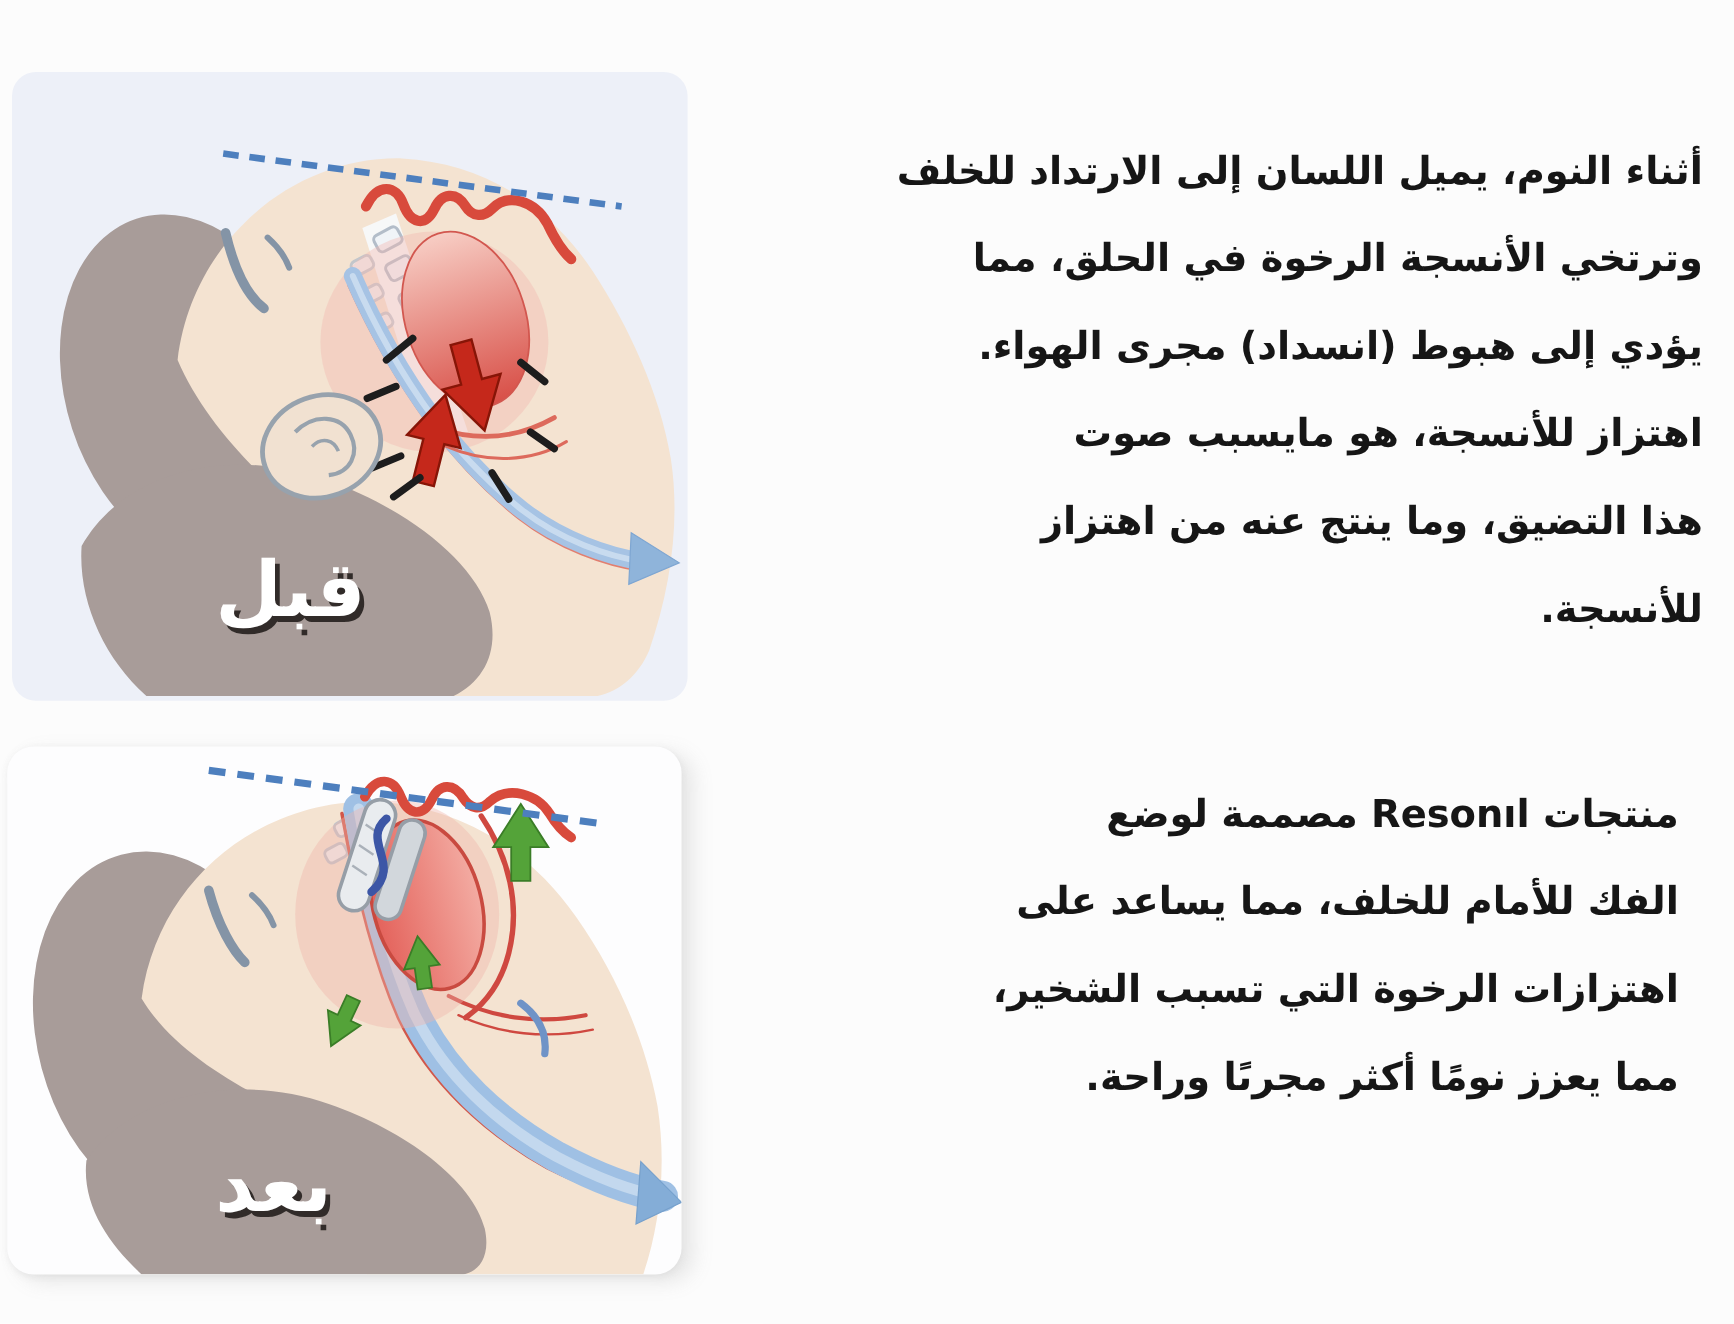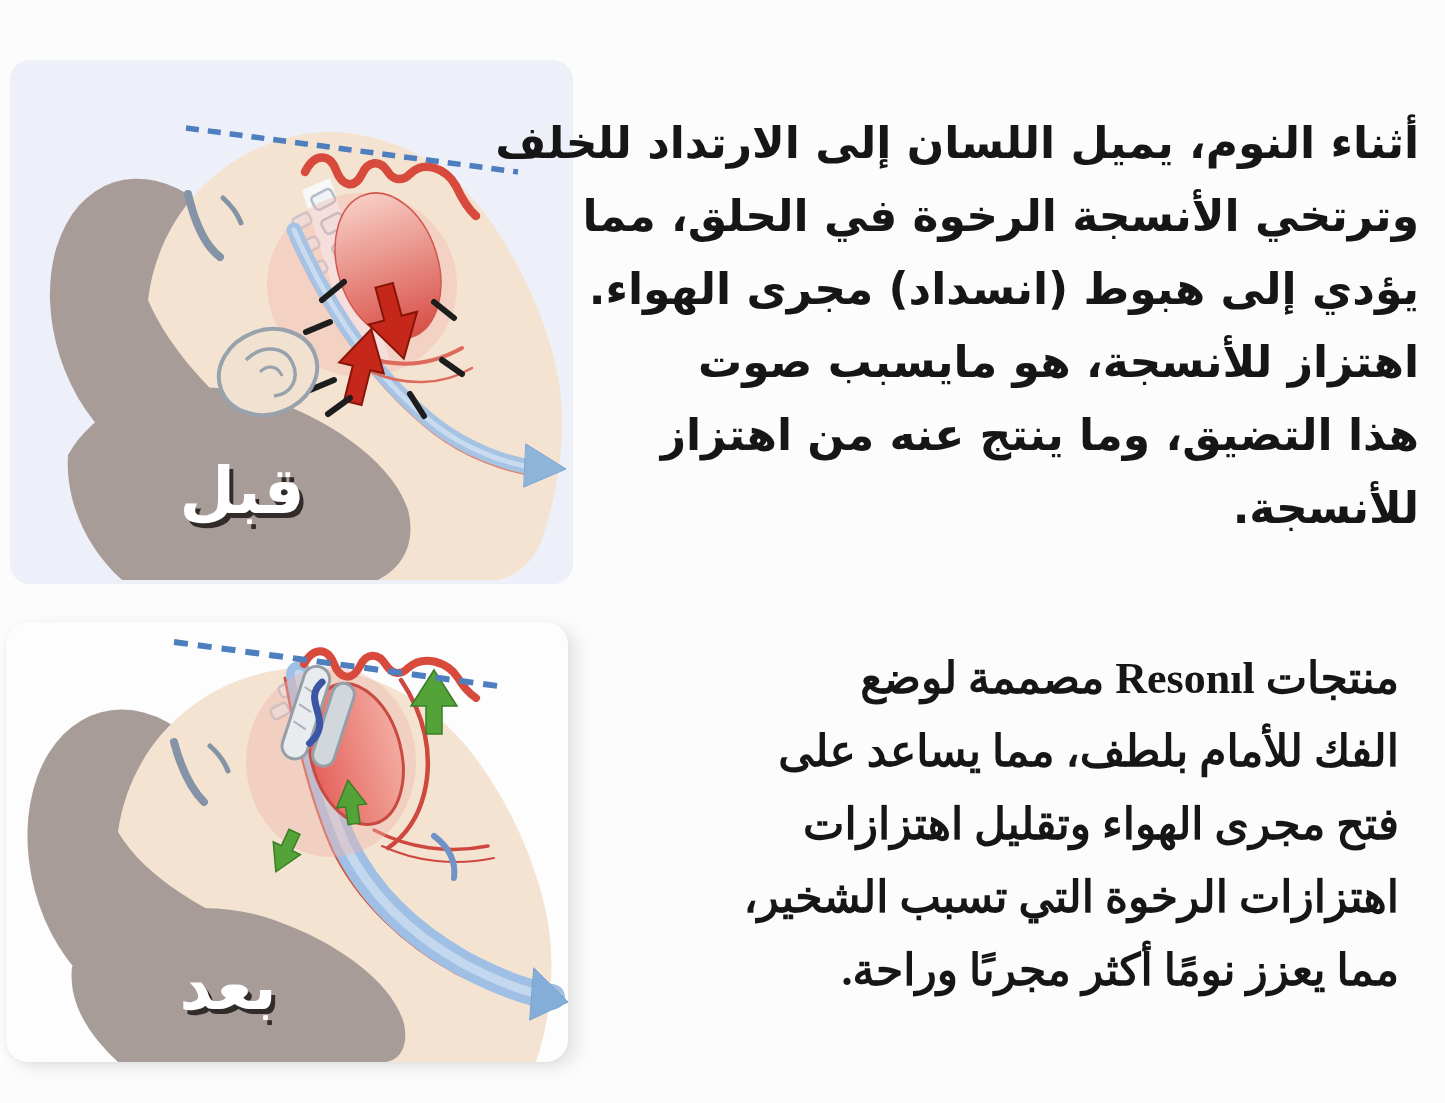--- a/index.html
+++ b/index.html
@@ -17,24 +17,24 @@
   }
   .card-after {
     left:6px; top:622px; width:562px; height:440px;
     border-radius:22px; background:#fdfdfe;
     box-shadow: 10px 6px 16px rgba(140,140,140,.18), 0 2px 6px rgba(150,150,150,.12);
   }
   .card svg { display:block; width:100%; height:100%; }
   
   .para {
     position:absolute; direction:rtl; text-align:right;
-    font-weight:700; color:#161616; font-size:44px; line-height:73px;
+    font-weight:700; color:#161616; font-size:32px; line-height:73px;
   }
   .para-top { top:106px; right:26px; width:840px; }
-  .para-bottom { top:642px; right:46px; width:820px;font-family:Liberation Serif, serif; }
+  .para-bottom { top:642px; right:46px; width:820px; }
   .para .line { white-space:nowrap; height:73px; }
   
   .panel-label      { font-family:"DejaVu Sans", sans-serif; font-weight:bold; font-size:64px; fill:#ffffff; }
   .panel-label-sh   { font-family:"DejaVu Sans", sans-serif; font-weight:bold; font-size:64px; fill:#14100e; opacity:.8; }
 </style>
 </head>
 <body>
 
 <div class="canvas">
 
@@ -203,19 +203,18 @@
     <div class="line">أثناء النوم، يميل اللسان إلى الارتداد للخلف</div>
     <div class="line">وترتخي الأنسجة الرخوة في الحلق، مما</div>
     <div class="line">يؤدي إلى هبوط (انسداد) مجرى الهواء.</div>
     <div class="line">اهتزاز للأنسجة، هو مايسبب صوت</div>
     <div class="line">هذا التضيق، وما ينتج عنه من اهتزاز</div>
     <div class="line">للأنسجة.</div>
   </div>
 
   <div class="para para-bottom" dir="rtl">
     <div class="line">منتجات Resonıl مصممة لوضع</div>
-    <div class="line">الفك للأمام بلطف، مما يساعد على</div>
-    <div class="line">فتح مجرى الهواء وتقليل اهتزازات</div>
+    <div class="line">الفك للأمام للخلف، مما يساعد على</div>
     <div class="line">اهتزازات الرخوة التي تسبب الشخير،</div>
     <div class="line">مما يعزز نومًا أكثر مجرىًا وراحة.</div>
   </div>
 
 </div>
 
 </body></html>

